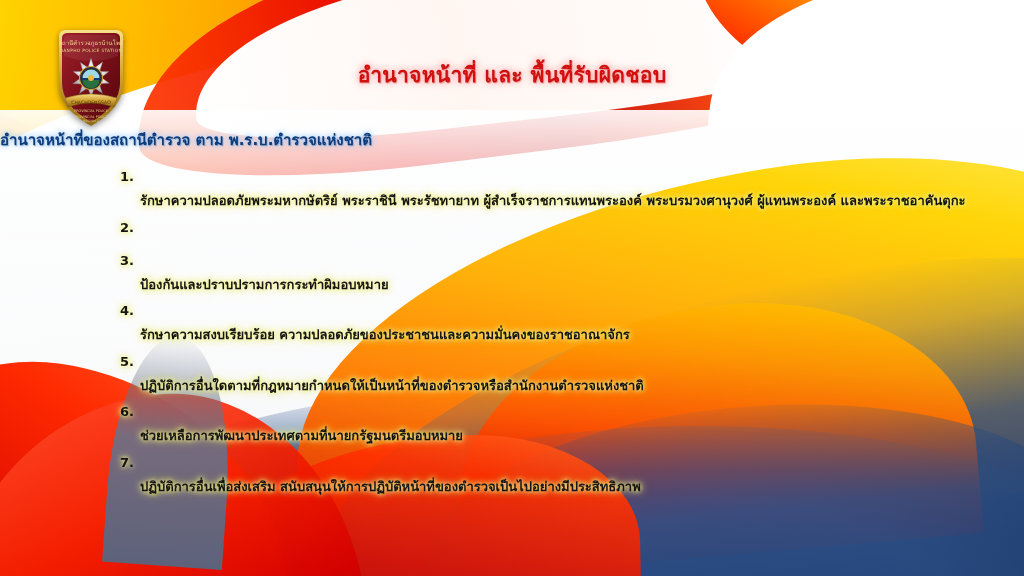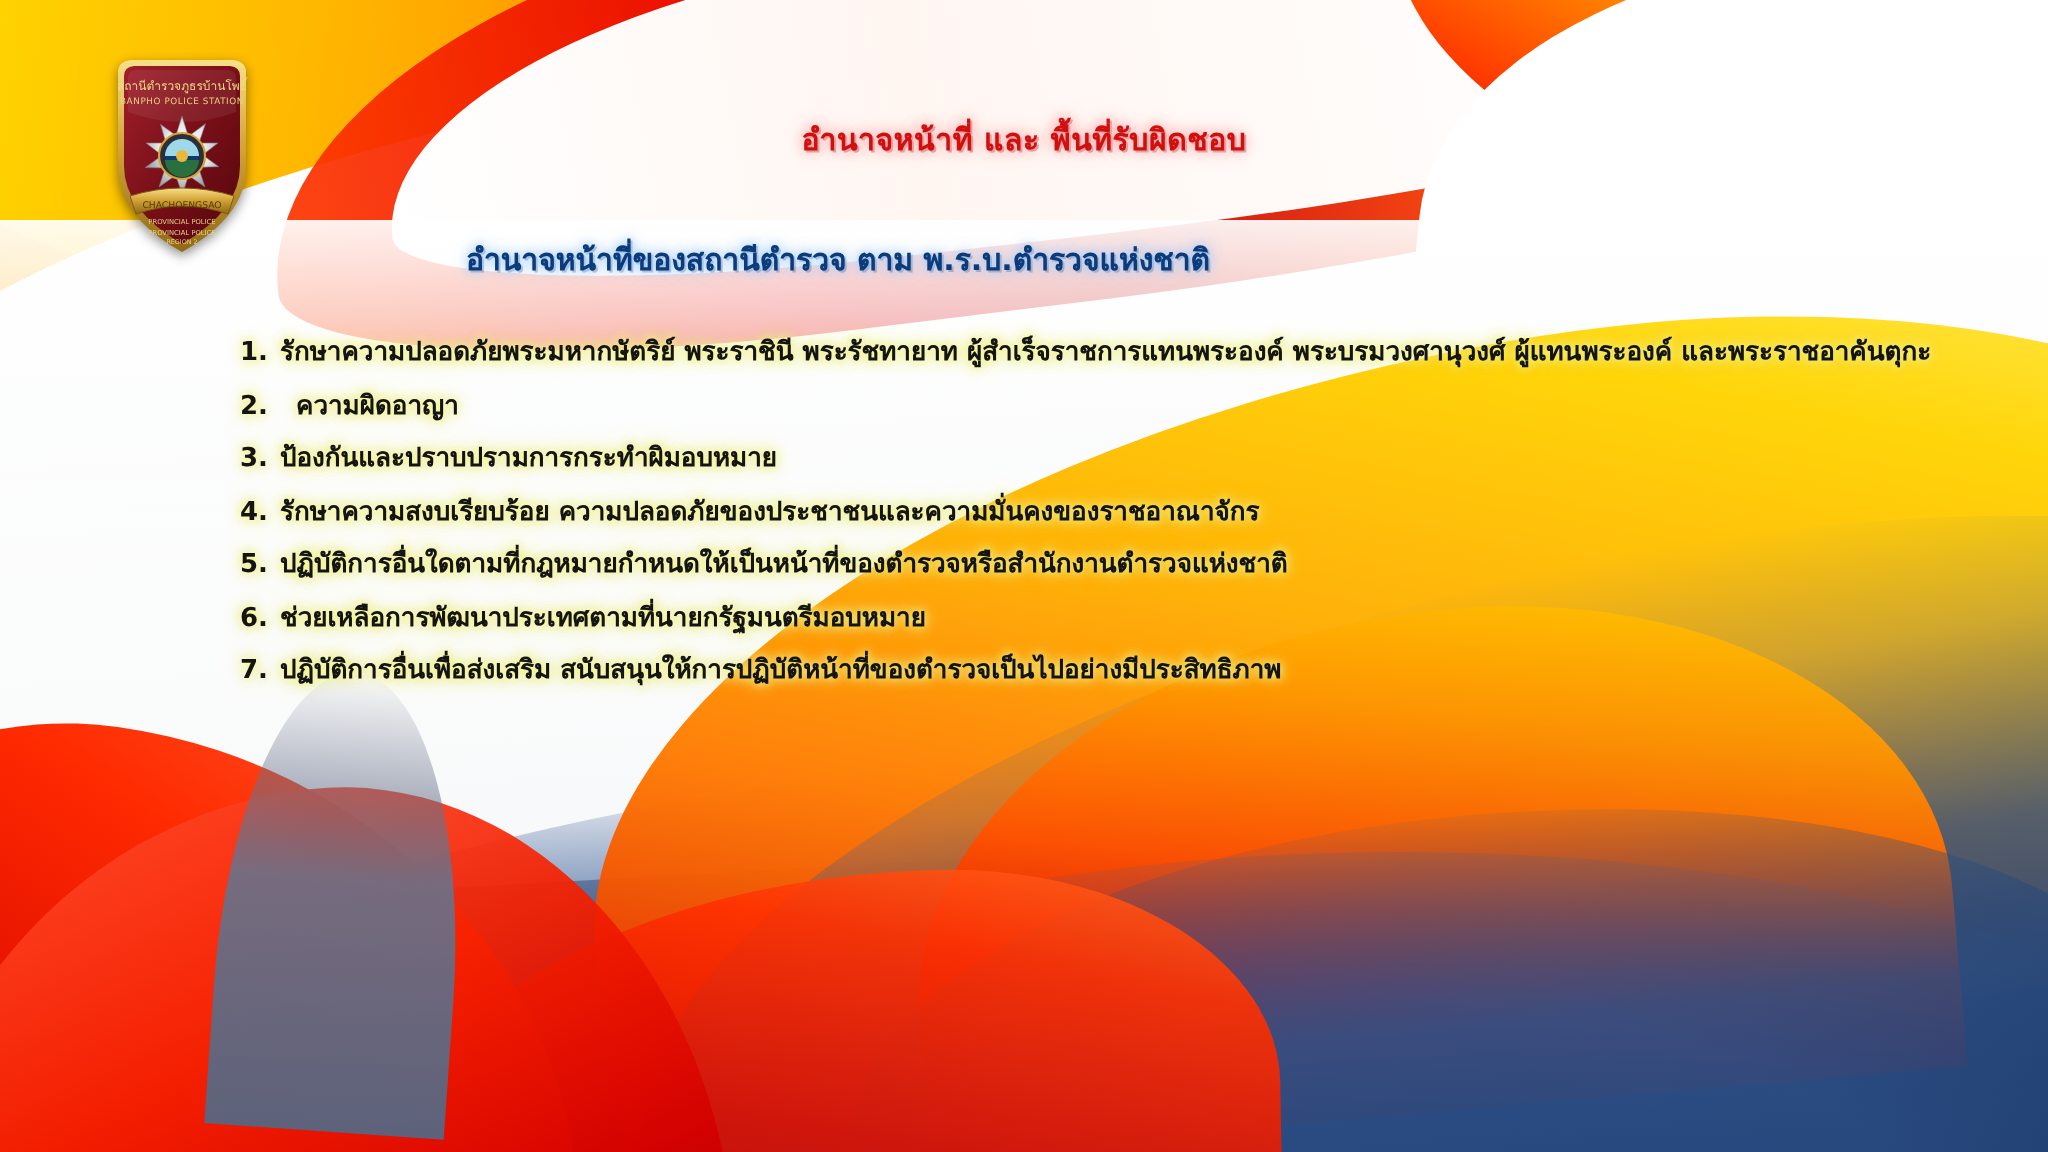--- a/index.html
+++ b/index.html
@@ -159,32 +159,31 @@
     position:absolute; left:52px; top:26px;
     width:78px; height:104px;
     z-index:20;
   }
   #emblem .shield-svg { display:block; width:78px; height:104px; filter:drop-shadow(0 2px 3px rgba(0,0,0,.45)); }
 
   
   #title {
     position:absolute; left:0; top:58px; width:1024px;
     text-align:center;
-    font-size:15px; font-weight:bold;
+    font-size:21px; font-weight:bold;
     color:#d10f0f;
     letter-spacing:.3px;
     text-shadow:
       0 0 6px rgba(255,160,160,.95),
       0 0 10px rgba(255,190,190,.8),
       1px 1px 0 rgba(120,0,0,.35);
     z-index:15;
   }
   #subtitle {
-    position:absolute; left:0; top:118px; width:838px;
-    text-align:center;
+    position:absolute; left:0; top:128px; width:838px;
     font-size:15px; font-weight:bold;
     color:#0b3b7a;
     text-shadow:
       0 0 5px rgba(150,200,255,.95),
       0 0 9px rgba(180,215,255,.85),
       1px 1px 0 rgba(10,40,90,.3);
     z-index:15;
   }
 
   #list {
@@ -198,21 +197,21 @@
     font-size:13px;
     line-height:1.35;
     color:#141414;
     font-weight:bold;
     text-shadow:
       0 0 4px rgba(245,245,140,.98),
       0 0 7px rgba(238,238,120,.9),
       0 0 11px rgba(230,230,110,.6);
   }
   .li .num { width:22px; flex:0 0 22px; text-align:right; padding-right:6px; }
-  .li .body { flex:1 1 auto; }
+  .li .body { flex:1 1 auto;margin-top:24px; }
   .li .cont { display:block; padding-left:8px; }
 </style>
 </head>
 <body>
 
 <div id="slide">
 
   <div class="bg-layer top-warm"></div>
   <div class="bg-layer top-warm-2"></div>
   <div class="bg-layer top-white-cut"></div>
@@ -284,21 +283,20 @@
   <div id="list">
 
     <div class="li">
       <span class="num">1.</span>
       <span class="body">รักษาความปลอดภัยพระมหากษัตริย์  พระราชินี  พระรัชทายาท  ผู้สำเร็จราชการแทนพระองค์  พระบรมวงศานุวงศ์  ผู้แทนพระองค์  และพระราชอาคันตุกะ</span>
     </div>
 
     <div class="li">
       <span class="num">2.</span>
       <span class="body">
-        <span class="cont">ความผิดอาญา</span>
       </span>
     </div>
 
     <div class="li">
       <span class="num">3.</span>
       <span class="body">ป้องกันและปราบปรามการกระทำผิมอบหมาย</span>
     </div>
 
     <div class="li">
       <span class="num">4.</span>

